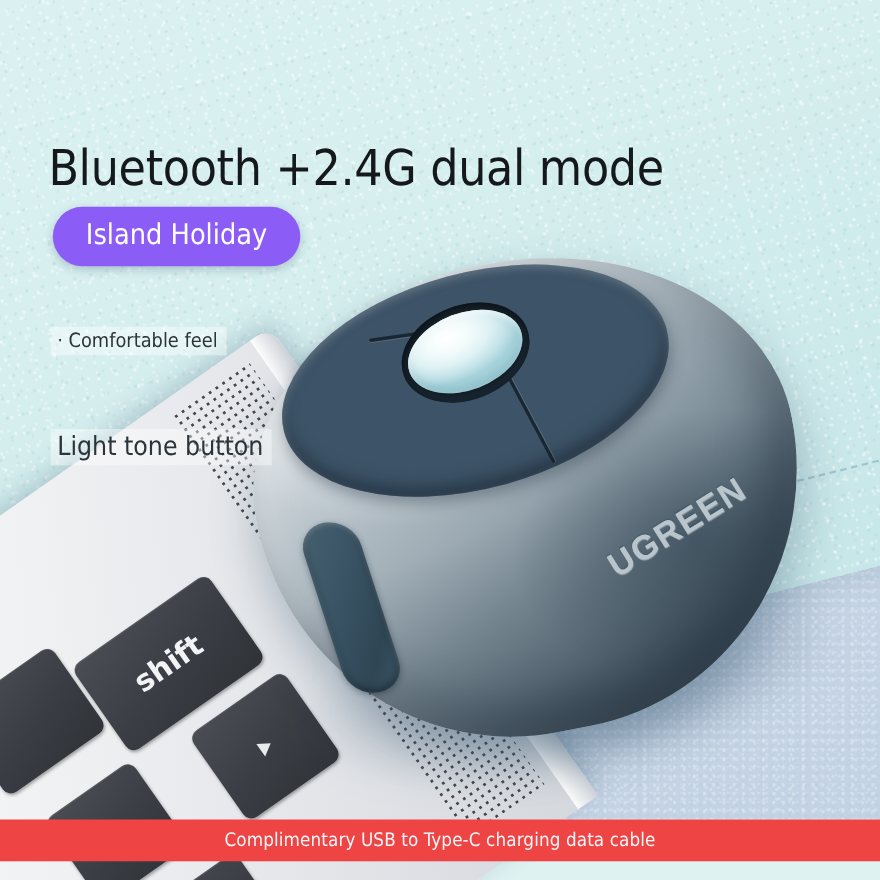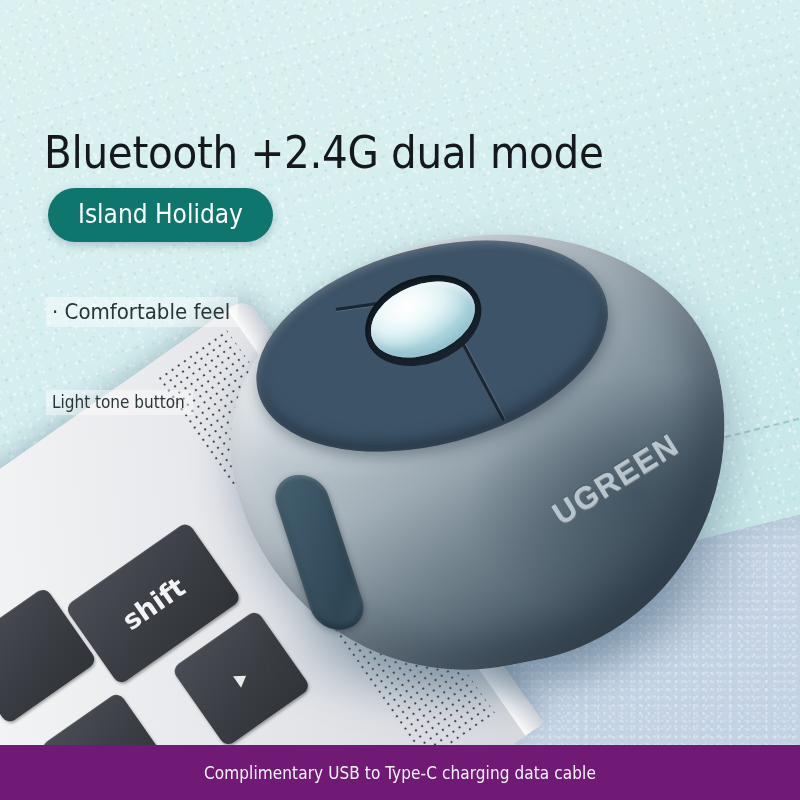--- a/index.html
+++ b/index.html
@@ -239,43 +239,43 @@
     letter-spacing: -0.3px;
     font-family: "DejaVu Sans Condensed", "Liberation Sans Narrow", "Liberation Sans", sans-serif;
     white-space: nowrap;
     margin-top: 40px;
   }
   .badge {
     position: absolute;
     left: 48px; top: 188px;
     padding: 11px 30px 13px 30px;
     border-radius: 40px;
-    background: #0f766e;
+    background: #8b5cf6;
     color: #ffffff;
     font-size: 26px;
     font-family: "DejaVu Sans Condensed", "Liberation Sans Narrow", "Liberation Sans", sans-serif;
     box-shadow: 0 3px 9px rgba(50,80,105,0.28);
     white-space: nowrap;
   }
   .feature {
     position: absolute;
     background: rgba(255,255,255,0.42);
     color: #2b3439;
     font-family: "DejaVu Sans Condensed", "Liberation Sans Narrow", "Liberation Sans", sans-serif;
     white-space: nowrap;
     padding: 2px 8px 3px 6px;
   }
-  .feature-1 { left: 46px; top: 297px; font-size: 22px; }
+  .feature-1 { left: 46px; top: 297px; font-size: 18px; }
   .feature-2 { left: 46px; top: 340px; font-size: 26px; }
-  .feature-3 { left: 46px; top: 390px; font-size: 17px; }
+  .feature-3 { left: 46px; top: 390px; font-size: 24px; }
 
   .footer-bar {
     position: absolute;
-    left: 0; top: 745px; width: 800px; height: 55px;
-    background: #701a75;
+    left: 0; top: 745px; width: 800px; height: 38px;
+    background: #ef4444;
     display: flex; align-items: center; justify-content: center;
   }
   .footer-text {
     color: #f4f7f9;
     font-size: 17px;
     font-family: "DejaVu Sans Condensed", "Liberation Sans Narrow", "Liberation Sans", sans-serif;
     letter-spacing: 0.1px;
   }
 </style>
 </head>

